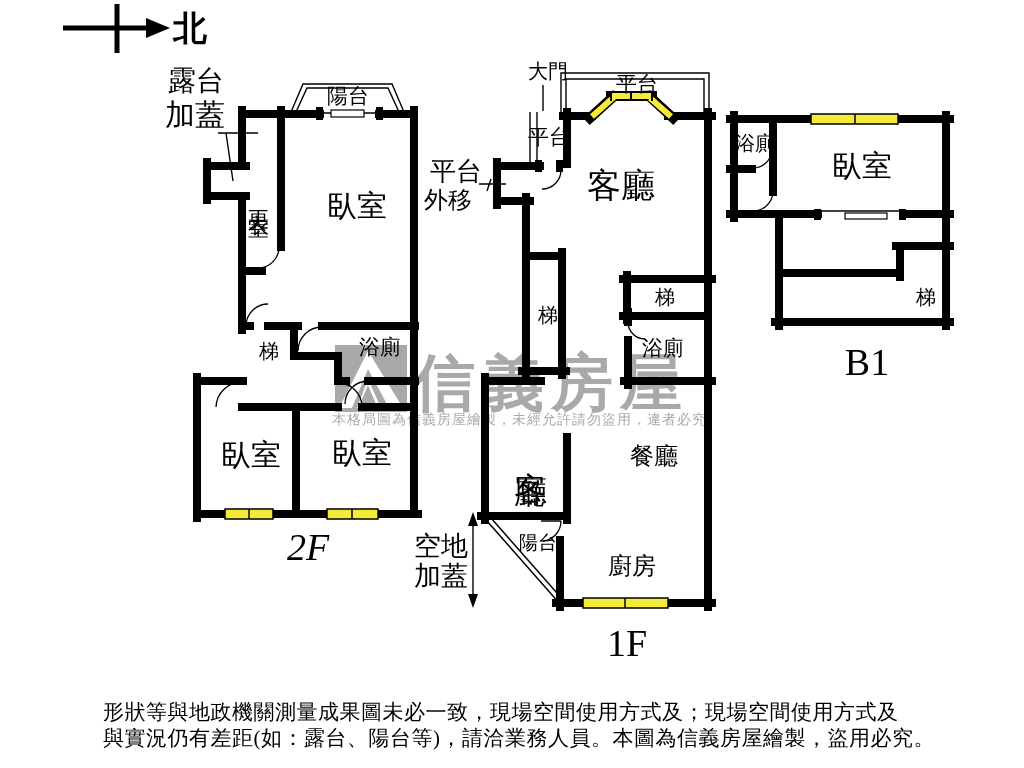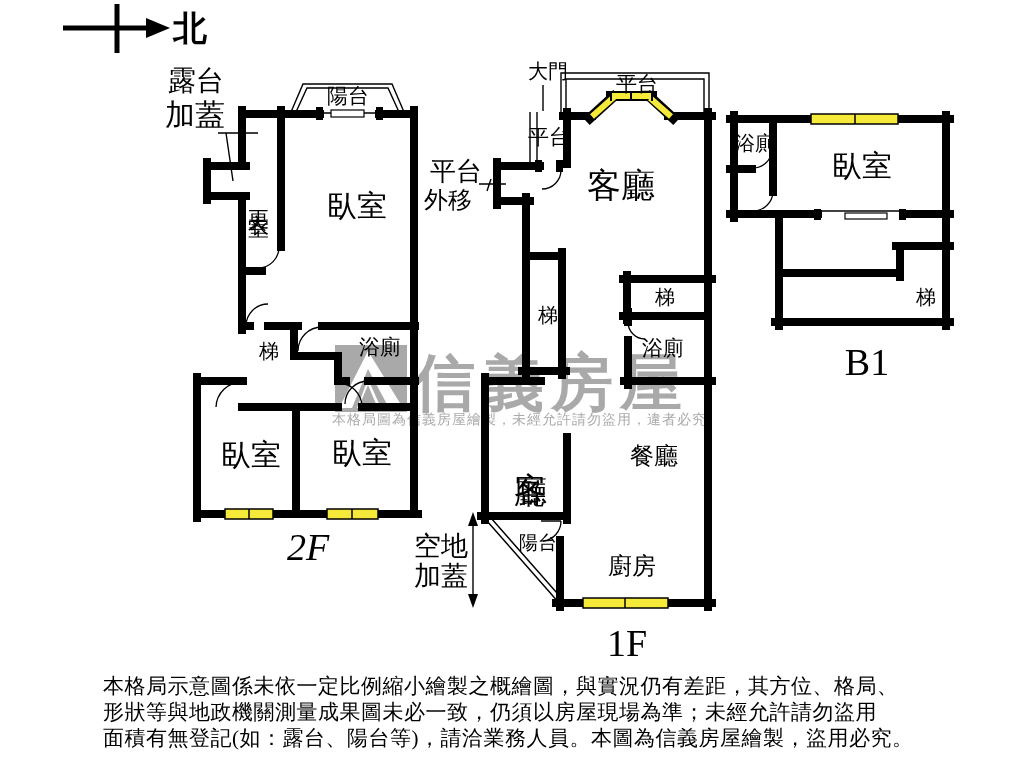--- a/index.html
+++ b/index.html
@@ -184,17 +184,16 @@
   <div class="lbl" style="left:632px;top:566px;font-size:24px;">廚房</div>
   <div class="lbl" style="left:441px;top:546px;font-size:27px;">空地</div>
   <div class="lbl" style="left:441px;top:576px;font-size:27px;">加蓋</div>
   <div class="lbl floorname" style="left:627px;top:643px;">1F</div>
 
   <div class="lbl" style="left:755px;top:143px;font-size:20px;">浴廁</div>
   <div class="lbl" style="left:862px;top:166px;font-size:30px;">臥室</div>
   <div class="lbl" style="left:926px;top:297px;font-size:20px;">梯</div>
   <div class="lbl floorname" style="left:853px;top:362px;margin-left:14px;">B1</div>
 
-  <div class="disc" style="top:672px;">本格局示意圖係未依一定比例縮小繪製之概繪圖，與實況仍有差距，其方位、格局、</div>
-  <div class="disc" style="top:698px;">形狀等與地政機關測量成果圖未必一致，仍須以房屋現場為準；未經允許請勿盜用</div>
-  <div class="disc" style="top:724px;">面積有無登記(如：露台、陽台等)，請洽業務人員。本圖為信義房屋繪製，盜用必究。</div>
+  <div class="disc" style="top:698px;">形狀等與地政機關測量成果圖未必一致，現場空間使用方式及；現場空間使用方式及</div>
+  <div class="disc" style="top:724px;">與實況仍有差距(如：露台、陽台等)，請洽業務人員。本圖為信義房屋繪製，盜用必究。</div>
 
 </div>
 
 </body></html>

